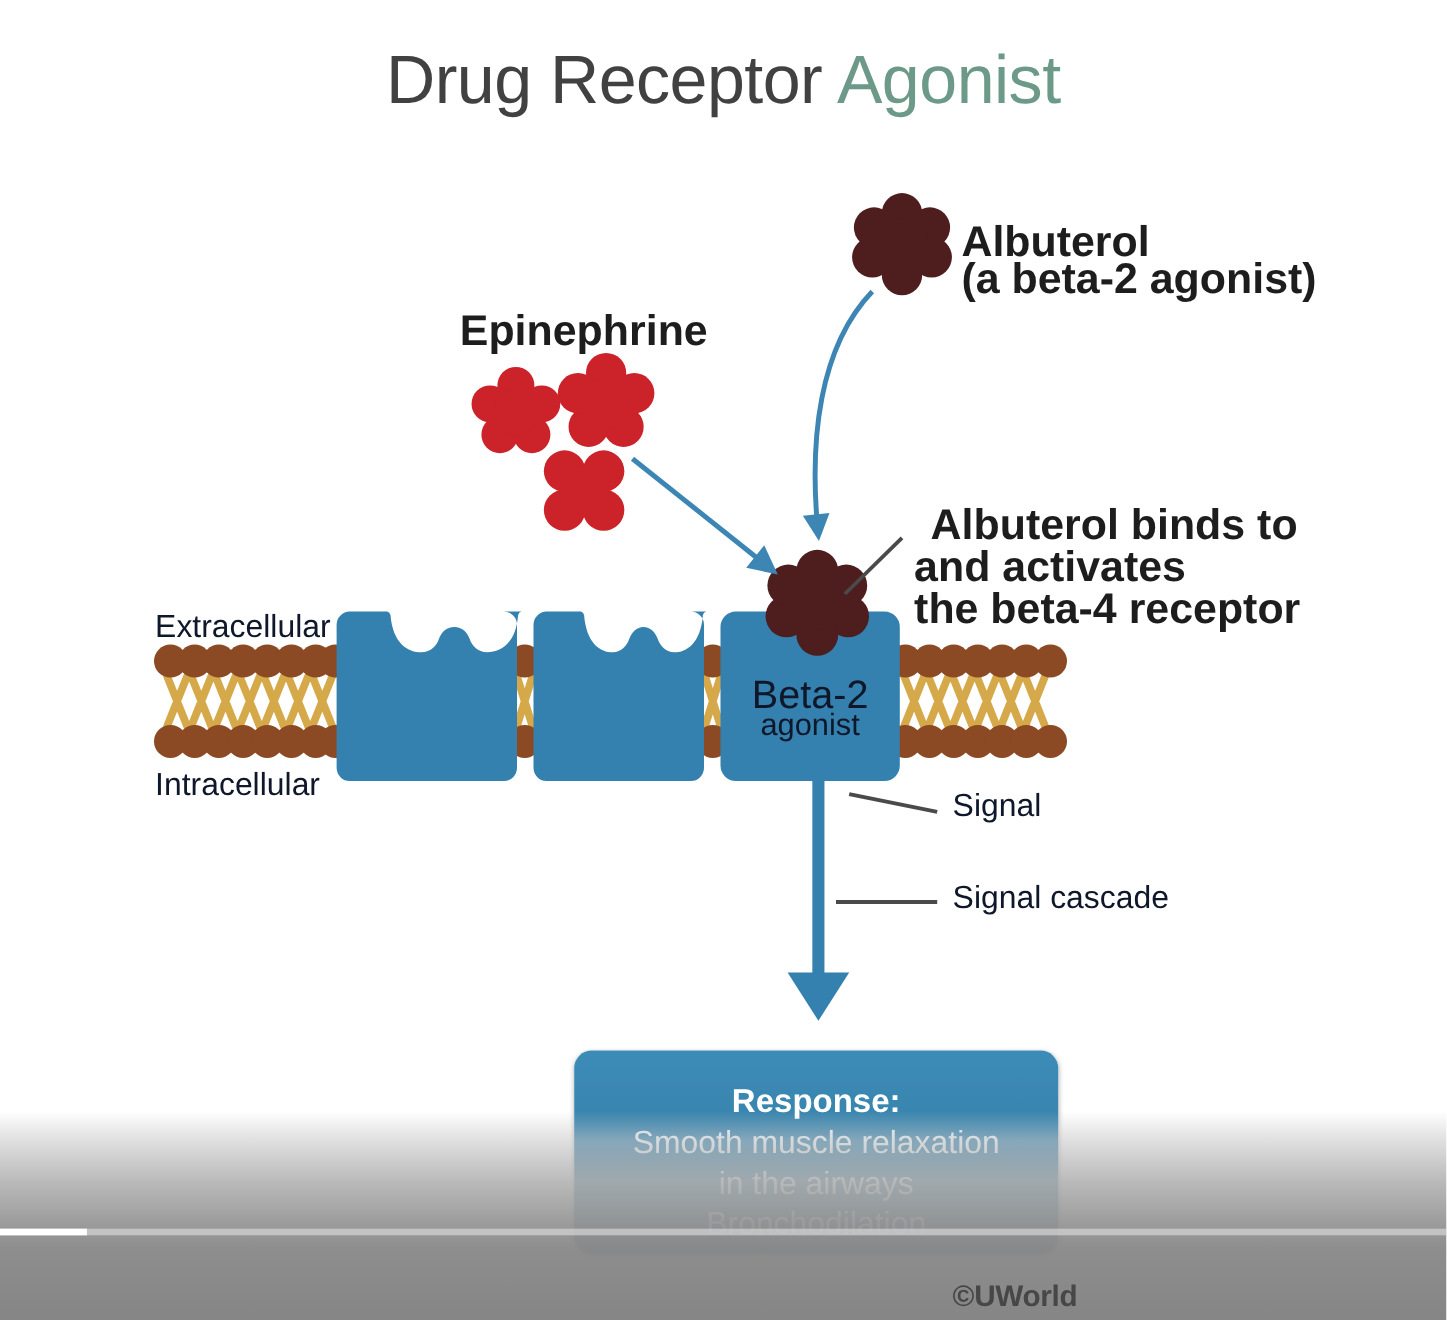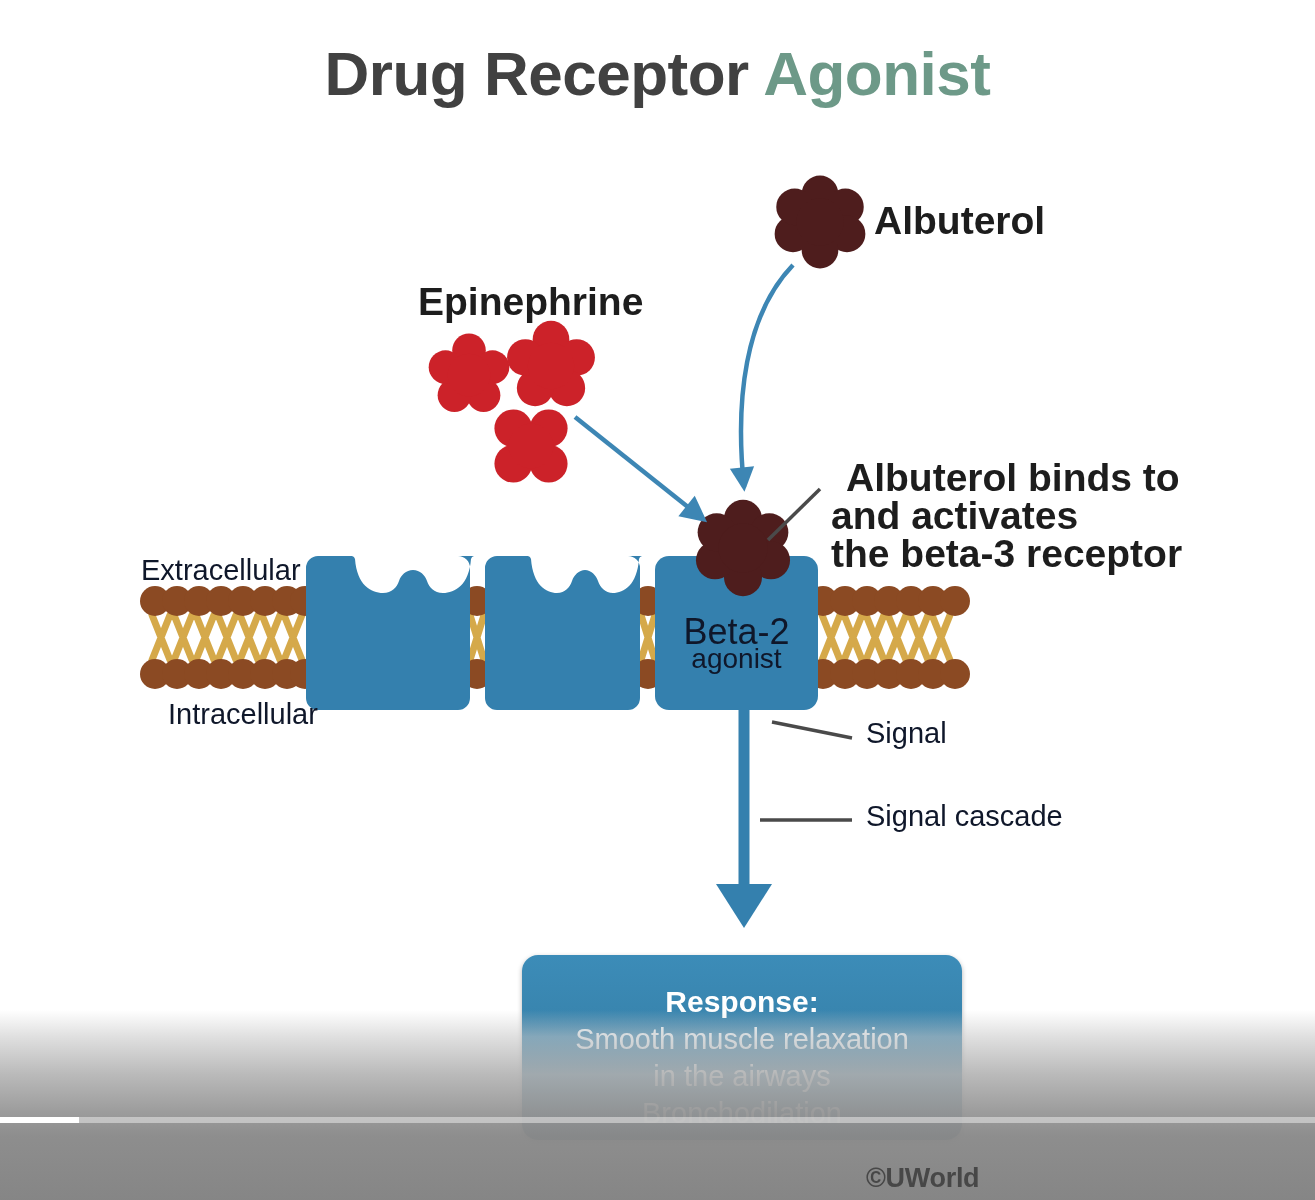--- a/index.html
+++ b/index.html
@@ -16,21 +16,21 @@
     background:#ffffff;
   }
 
   
   #title {
     position:absolute;
     left:0; top:38px;
     width:1315px;
     text-align:center;
     font-size:62px;
-    font-weight:bold;
+    font-weight:normal;
     letter-spacing:-0.5px;
     white-space:nowrap;
   }
   #title .t-dark  { color:#414141; }
   #title .t-green { color:#6d9988; }
 
   
   .lbl {
     position:absolute;
     color:#1d1d1d;
@@ -325,27 +325,28 @@
     </g>
 
     <line x1="772" y1="722" x2="852" y2="738" stroke="#4a4a4a" stroke-width="3.5"></line>
 
     <line x1="760" y1="820" x2="852" y2="820" stroke="#4a4a4a" stroke-width="3.5"></line>
   </svg>
 
   <div class="lbl" style="left:418px; top:280px;">Epinephrine</div>
 
   <div class="lbl" style="left:874px; top:199px;">Albuterol</div>
+  <div class="lbl" style="left:874px; top:232px;">(a beta-2 agonist)</div>
 
   <div class="lbl" style="left:831px; top:456px;margin-left:15px;">Albuterol binds to</div>
   <div class="lbl" style="left:831px; top:494px;">and activates</div>
-  <div class="lbl" style="left:831px; top:532px;">the beta-3 receptor</div>
+  <div class="lbl" style="left:831px; top:532px;">the beta-4 receptor</div>
 
   <div class="lbl-reg" style="left:141px; top:554px;">Extracellular</div>
-  <div class="lbl-reg" style="left:141px; top:698px;margin-left:27px;">Intracellular</div>
+  <div class="lbl-reg" style="left:141px; top:698px;">Intracellular</div>
 
   <div class="lbl-reg" style="left:655px; top:611px; width:163px; text-align:center; font-size:36px;">Beta-2</div>
   <div class="lbl-reg" style="left:655px; top:643px; width:163px; text-align:center; font-size:28px;">agonist</div>
 
   <div class="lbl-reg" style="left:866px; top:717px;">Signal</div>
   <div class="lbl-reg" style="left:866px; top:800px;">Signal cascade</div>
 
   <div id="response-box">
     <div class="r-title">Response:</div>
     <div class="r-line">Smooth muscle relaxation</div>

